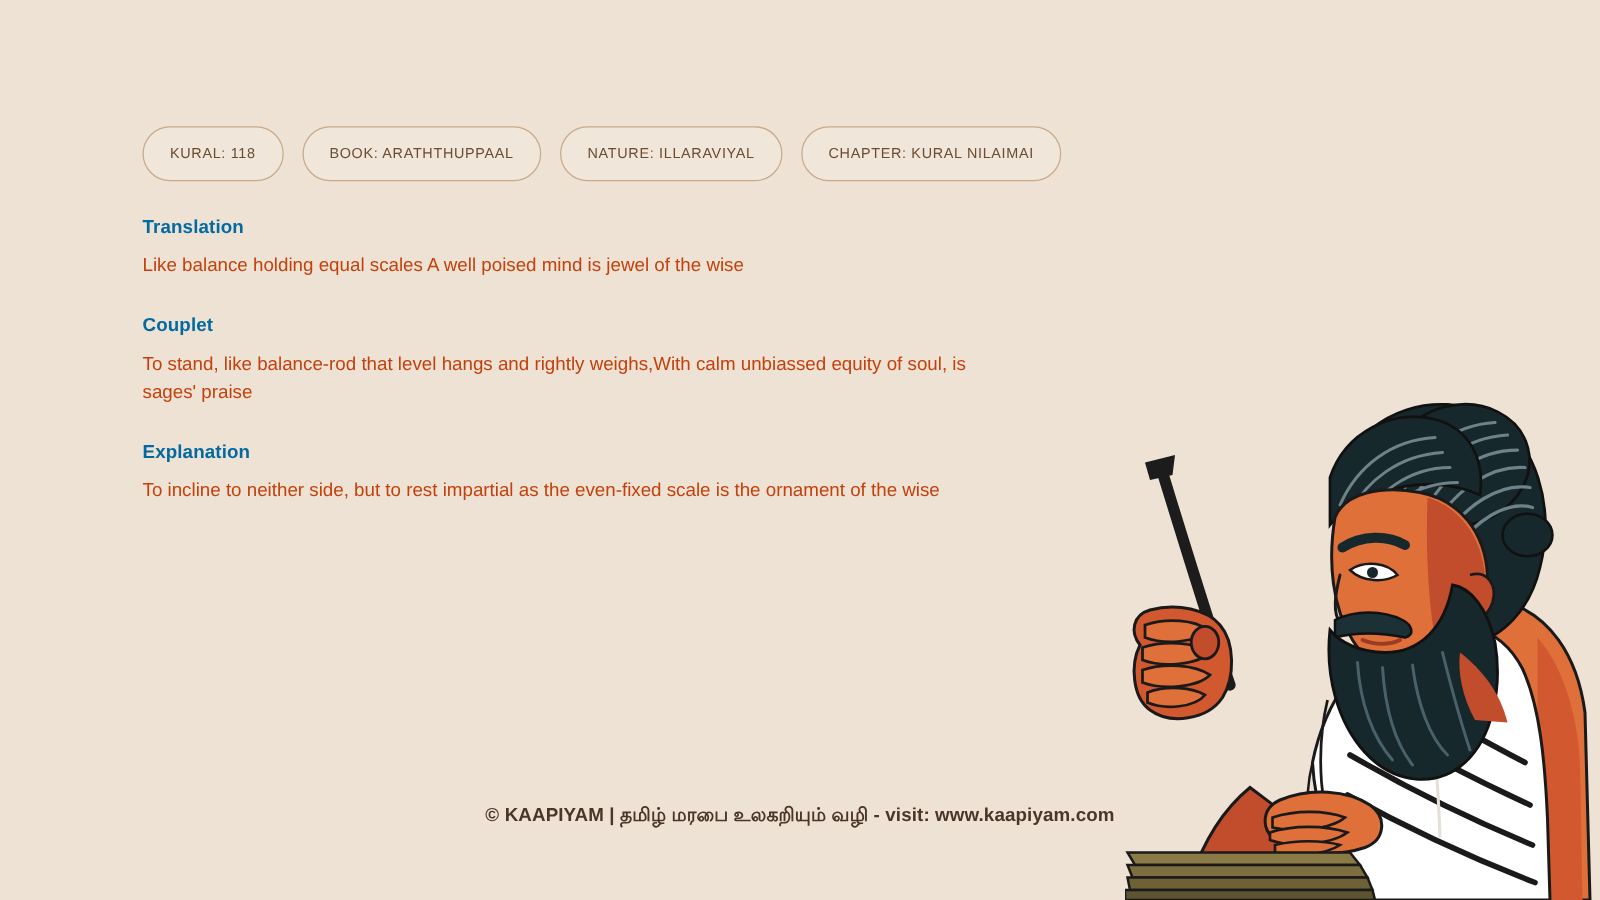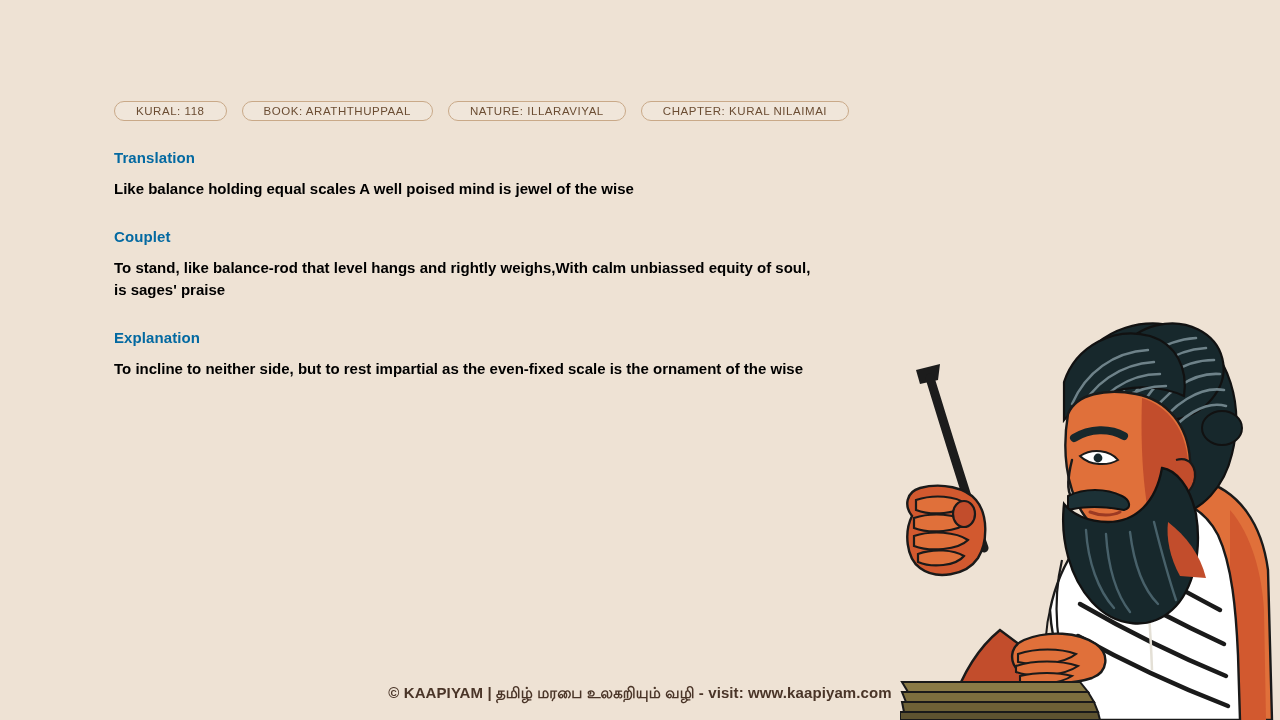--- a/index.html
+++ b/index.html
@@ -58,21 +58,21 @@
   .pill-row {
     display: flex;
     flex-wrap: wrap;
     gap: 0;
     margin-top: 29px;
   }
   .pill {
     border: 1px solid #C9A988;
     background: #F0E6DA;
     border-radius: 999px;
-    height: 20px;
+    height: 44px;
     display: flex;
     align-items: center;
     justify-content: center;
     padding: 0 21px;
     margin-right: 15px;
     font-size: 11.5px;
     letter-spacing: 0.55px;
     color: #6B4D33;
     white-space: nowrap;
     box-sizing: border-box;
@@ -87,32 +87,31 @@
   .section-label {
     font-size: 15px;
     font-weight: bold;
     color: #0369a1;
     margin: 0 0 12px 0;
     letter-spacing: 0.1px;
   }
   .section-text {
     font-size: 15px;
     line-height: 22px;
-    color: #000000;
+    color: #c2410c;
     margin: 0;
     max-width: 705px;
-    font-weight: bold;
   }
 
   
   .footer {
     position: absolute;
     left: 0;
     right: 0;
-    top: 684px;
+    top: 644px;
     text-align: center;
     z-index: 2;
   }
   .footer-text {
     display: inline-block;
     font-size: 15px;
     font-weight: bold;
     color: #4A3528;
     letter-spacing: 0.1px;
   }

